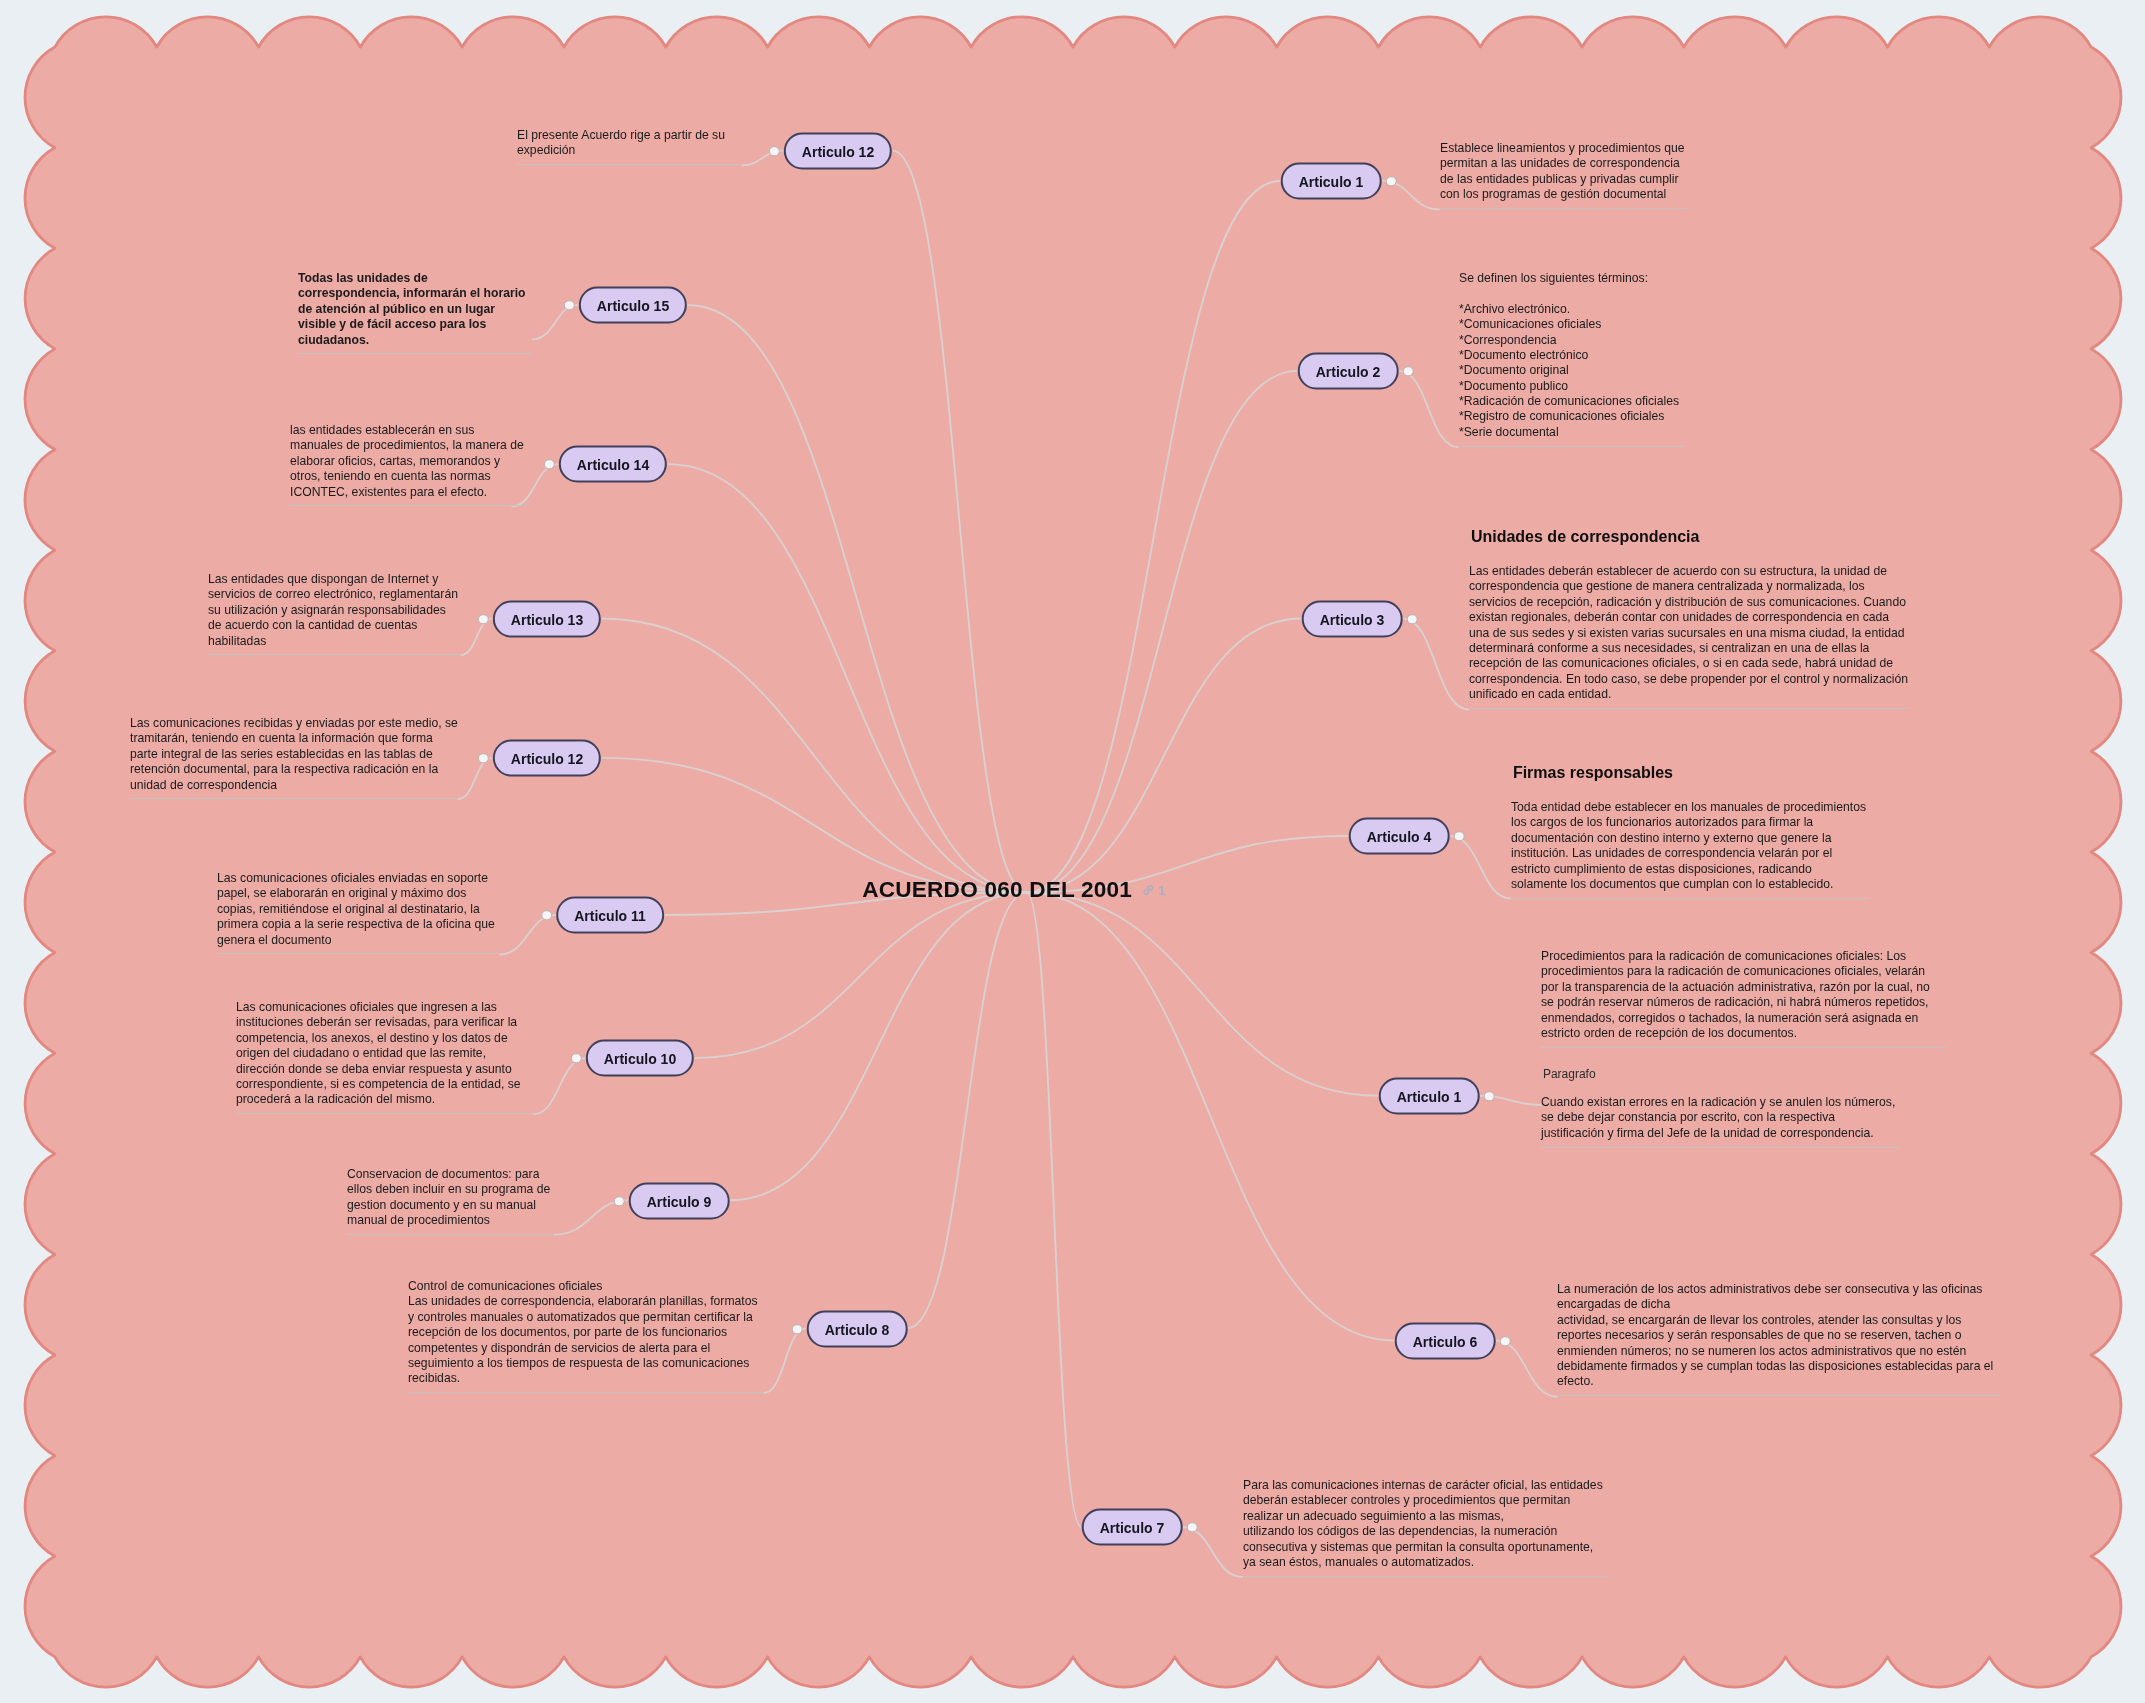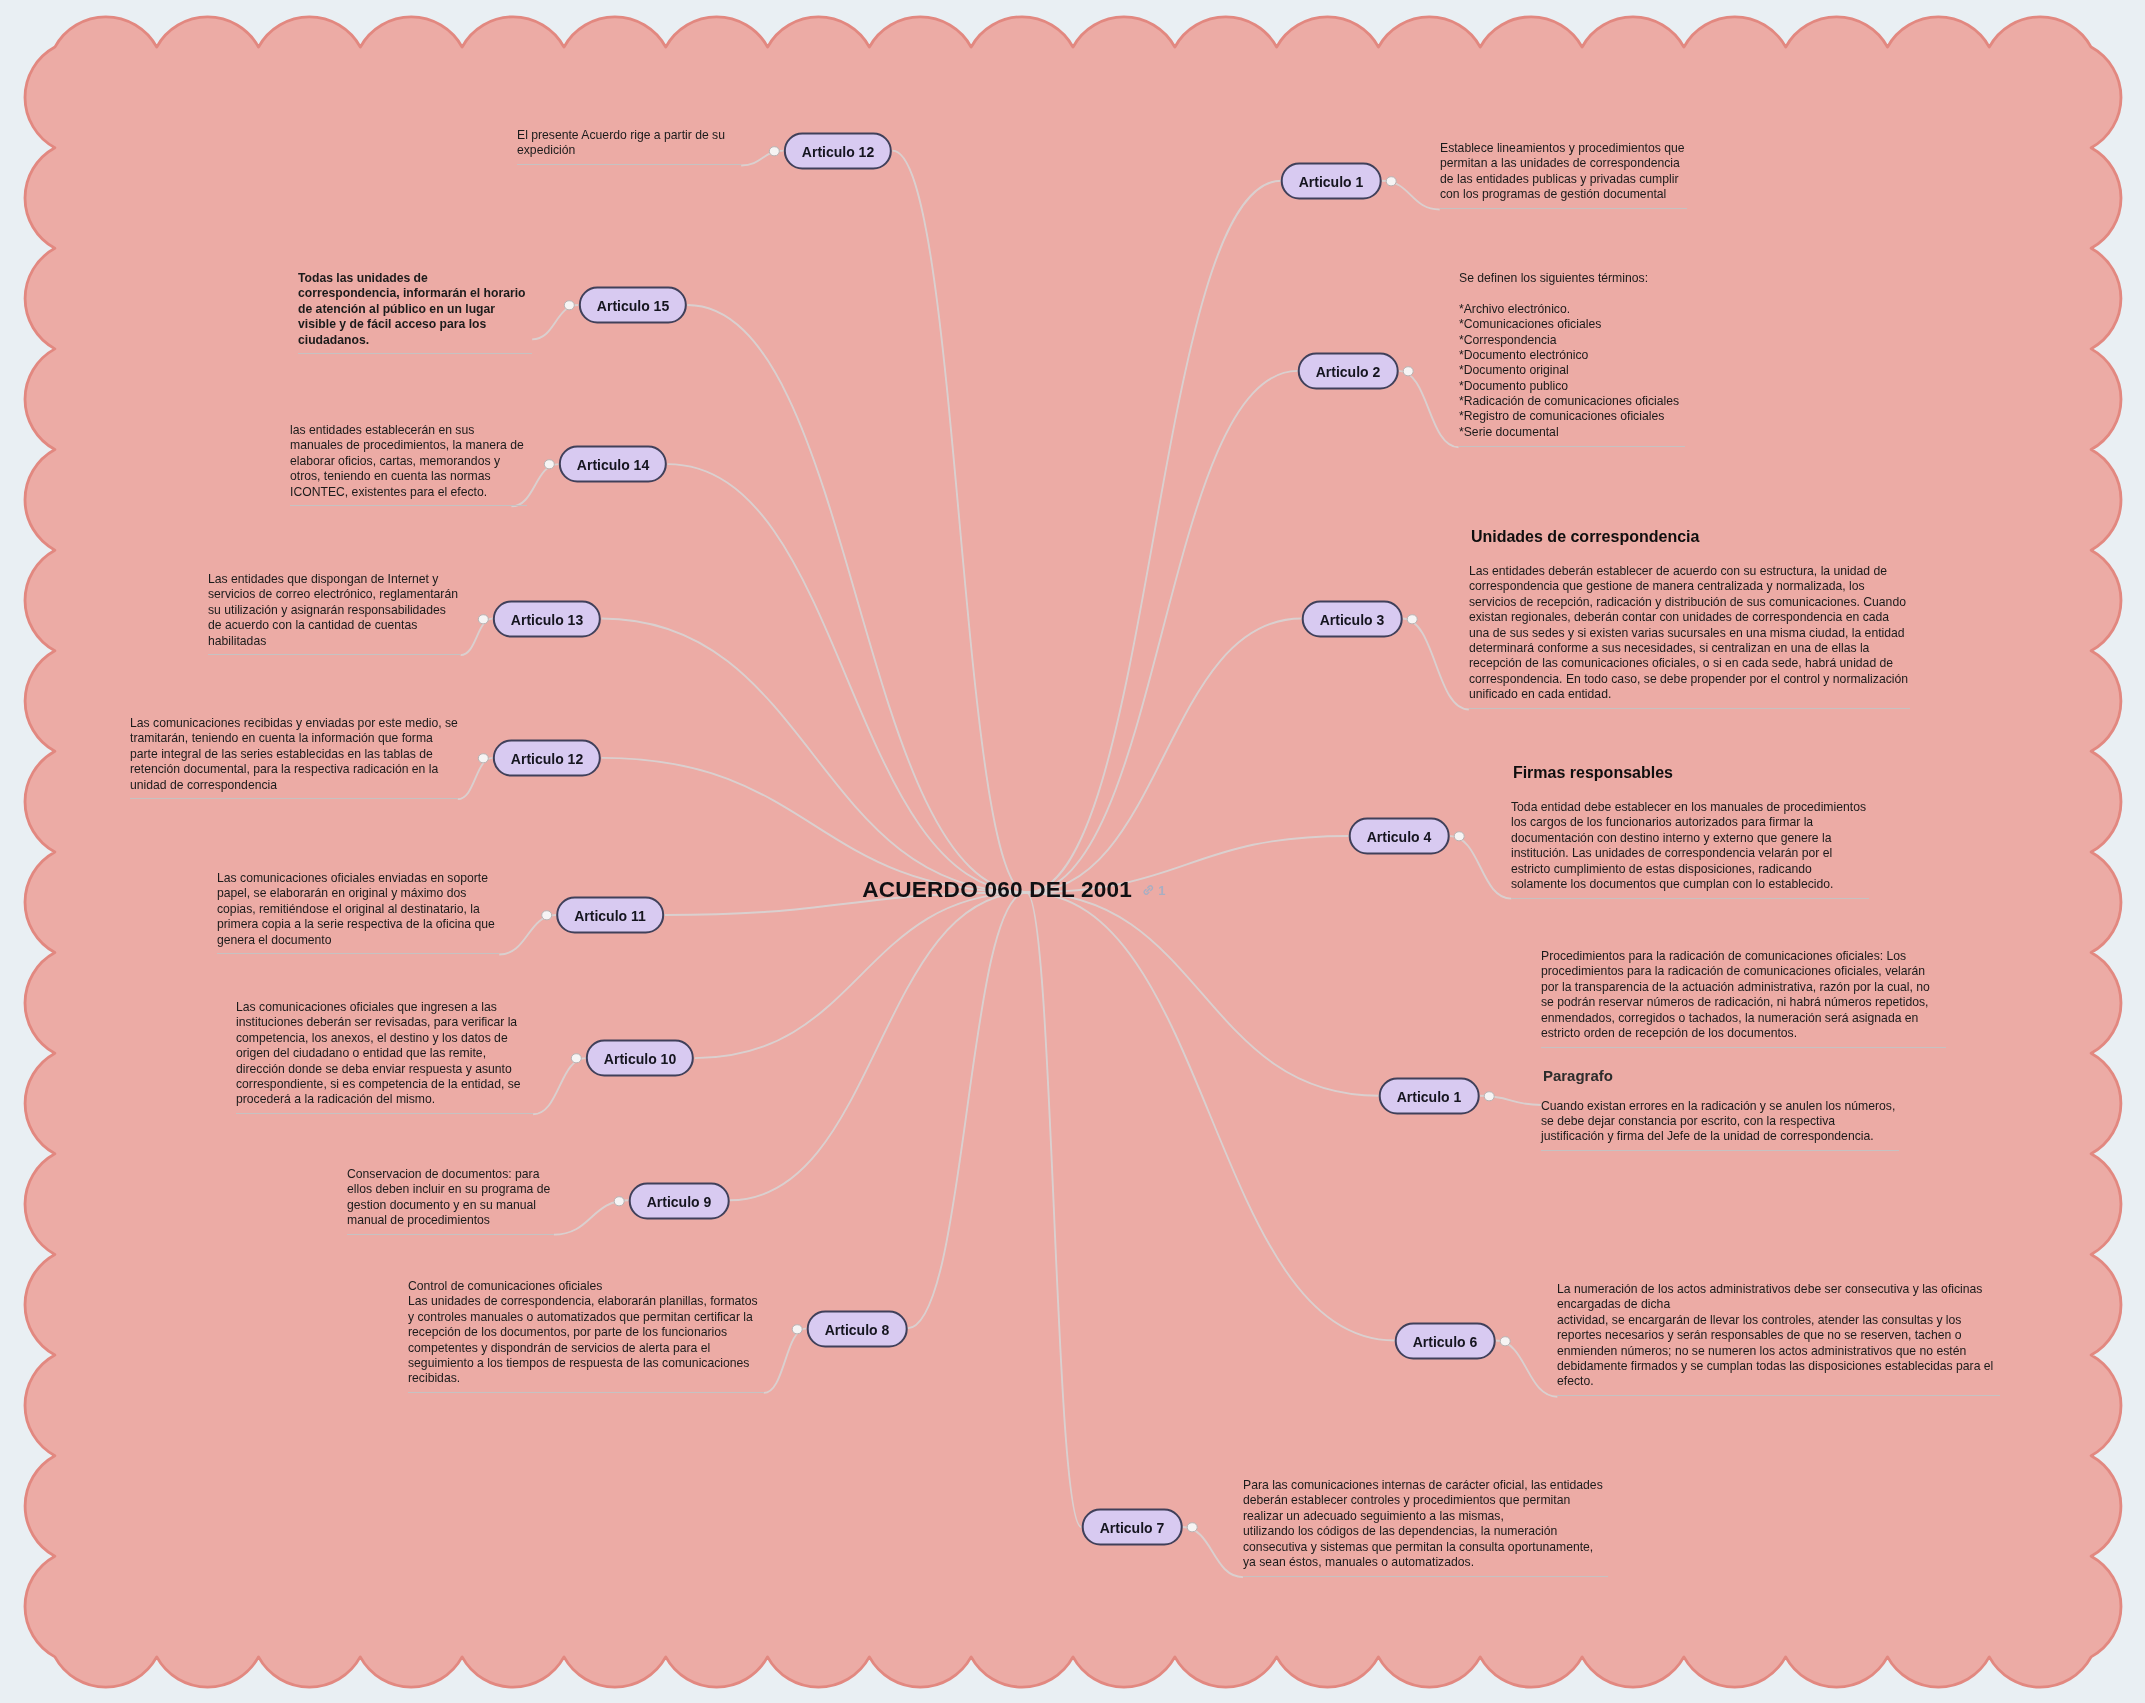--- a/index.html
+++ b/index.html
@@ -8,21 +8,21 @@
     position:relative;width:2146px;height:1703px;overflow:hidden;
     background:var(--page-bg,#e9eff3);
   }
   .bg-svg,.lines-svg{position:absolute;left:0;top:0;width:2146px;height:1703px;}
   .bg-svg path{fill:var(--blob-fill,#ecaba5);stroke:var(--blob-stroke,#e28880);stroke-width:3;stroke-linejoin:round;}
   .lines-svg path{fill:none;stroke:var(--line,#d8d4d4);stroke-width:2;opacity:.9;}
 
   .note{position:absolute;color:var(--text,#1b1b1b);font-size:12.2px;line-height:1.26;}
   .note-text{white-space:pre-line;border-bottom:1.9px solid var(--underline,#c6c2c2);padding-bottom:5.6px;}
   .note-heading{font-size:16px;font-weight:700;margin:0 1.9px 17px 1.9px;color:#0e0e0e;line-height:1.25;}
-  .note-subheading{font-size:15px;font-weight:700;margin:19px 1.9px 13px 1.9px;color:#2c2c2c;}
+  .note-subheading{font-size:12px;font-weight:400;margin:19px 1.9px 13px 1.9px;color:#2c2c2c;}
 
   .pill{
     position:absolute;transform:translate(-50%,-50%);
     background:var(--node-fill,#d8caf1);
     border:2.4px solid var(--node-border,#40405a);
     border-radius:941px;padding:8.5px 16px;white-space:nowrap;
     font-weight:700;font-size:14px;color:#15151f;z-index:3;
   }
   .pill .dot{
     position:absolute;top:50%;width:8.5px;height:8.5px;border-radius:50%;

